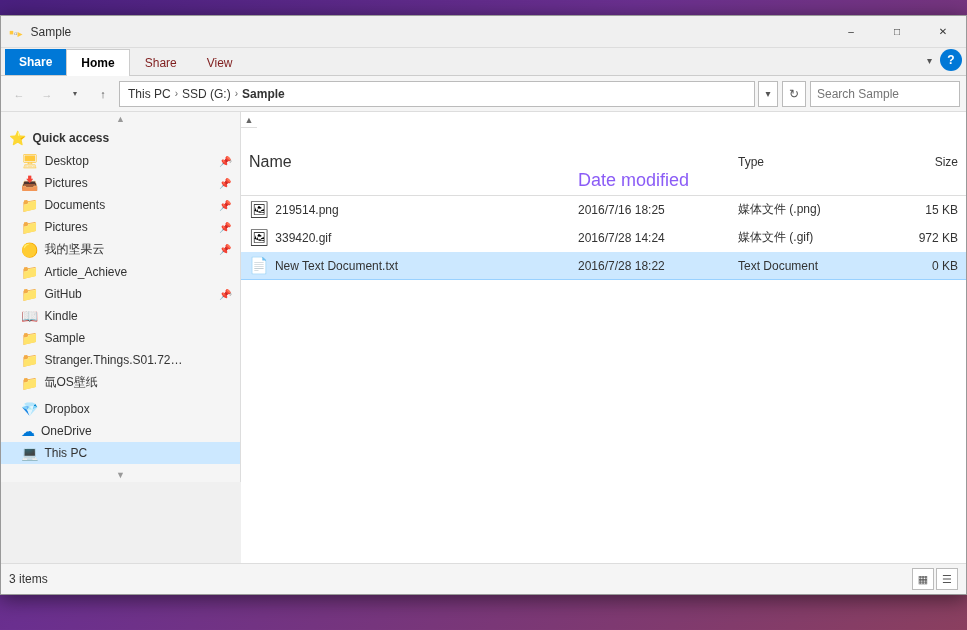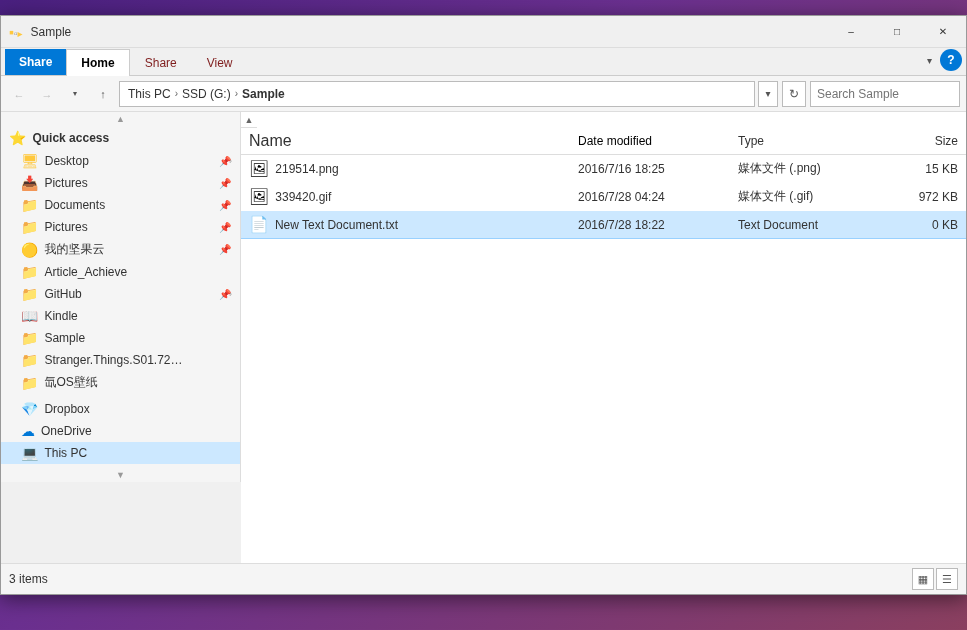--- a/index.html
+++ b/index.html
@@ -257,21 +257,21 @@
       cursor: pointer;
     }
     .file-column-headers {
       display: flex;
       align-items: center;
       border-bottom: 1px solid #ddd;
       padding: 4px 8px;
       background: white;
     }
     .col-name { flex: 1; font-size: 16px; color: #333; font-weight: 400; cursor: pointer; }
-    .col-date { width: 160px; font-size: 12px; color: #000000; cursor: pointer; }
+    .col-date { width: 160px; font-size: 18px; color: #8b5cf6; cursor: pointer; margin-top: 38px; }
     .col-type { width: 140px; font-size: 12px; color: #333; cursor: pointer; }
     .col-size { width: 80px; font-size: 12px; color: #333; text-align: right; cursor: pointer; }
     .file-list { flex: 1; overflow-y: auto; }
     .file-row {
       display: flex;
       align-items: center;
       padding: 4px 8px;
       cursor: pointer;
       border-bottom: 1px solid transparent;
     }
@@ -507,21 +507,21 @@
           <span class="file-icon" style="font-size:16px;">🖼</span>
           <span class="file-name">219514.png</span>
           <span class="file-date">2016/7/16 18:25</span>
           <span class="file-type">媒体文件 (.png)</span>
           <span class="file-size">15 KB</span>
         </div>
 
         <div class="file-row">
           <span class="file-icon" style="font-size:16px;">🖼</span>
           <span class="file-name">339420.gif</span>
-          <span class="file-date">2016/7/28 04:24</span>
+          <span class="file-date">2016/7/28 14:24</span>
           <span class="file-type">媒体文件 (.gif)</span>
           <span class="file-size">972 KB</span>
         </div>
 
         <div class="file-row selected">
           <span class="file-icon" style="font-size:16px;">📄</span>
           <span class="file-name">New Text Document.txt</span>
           <span class="file-date">2016/7/28 18:22</span>
           <span class="file-type">Text Document</span>
           <span class="file-size">0 KB</span>

